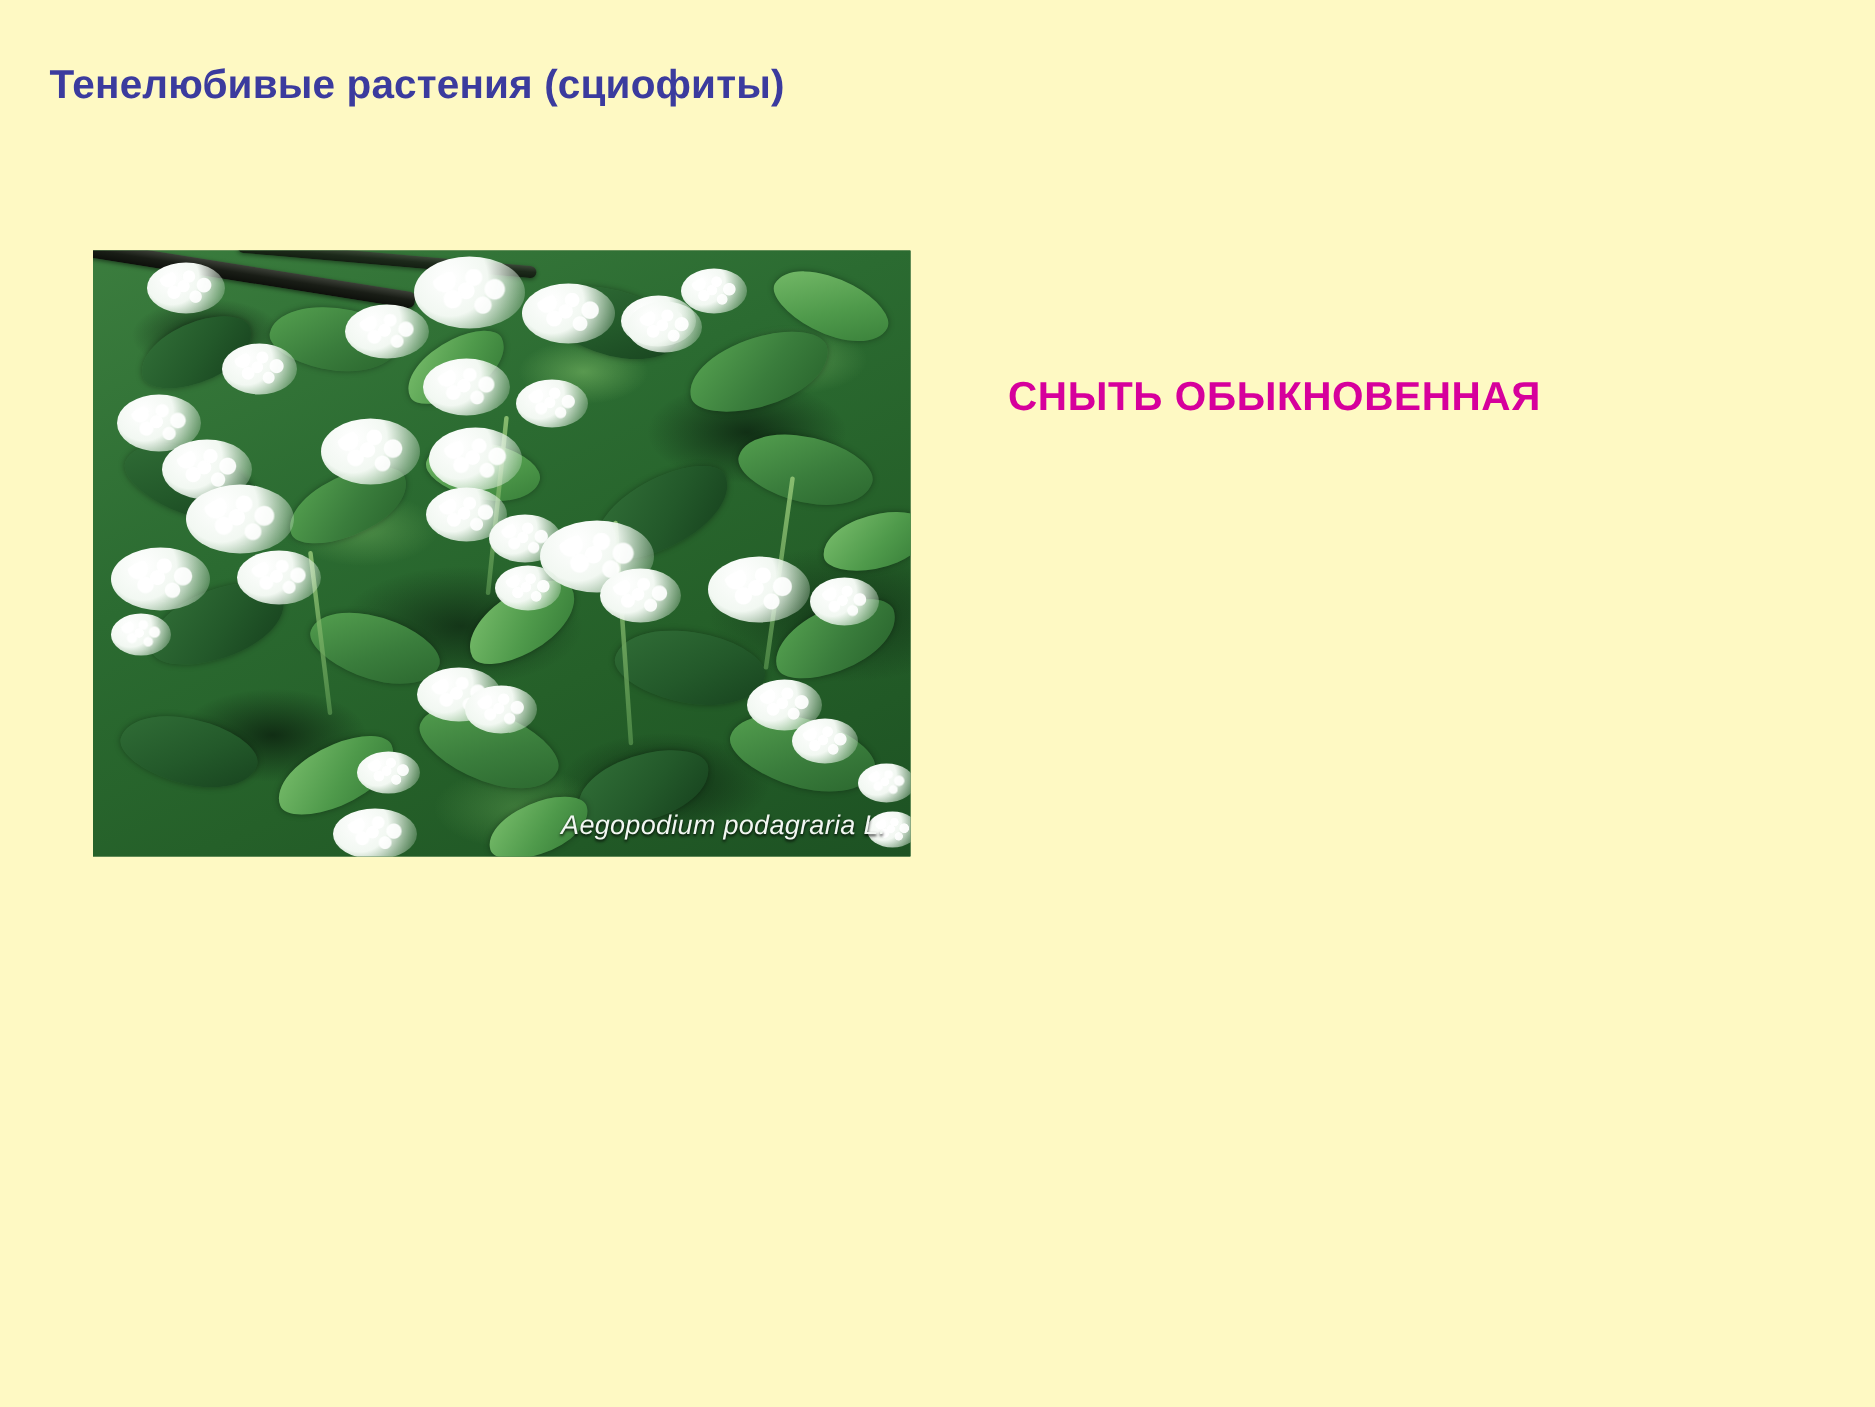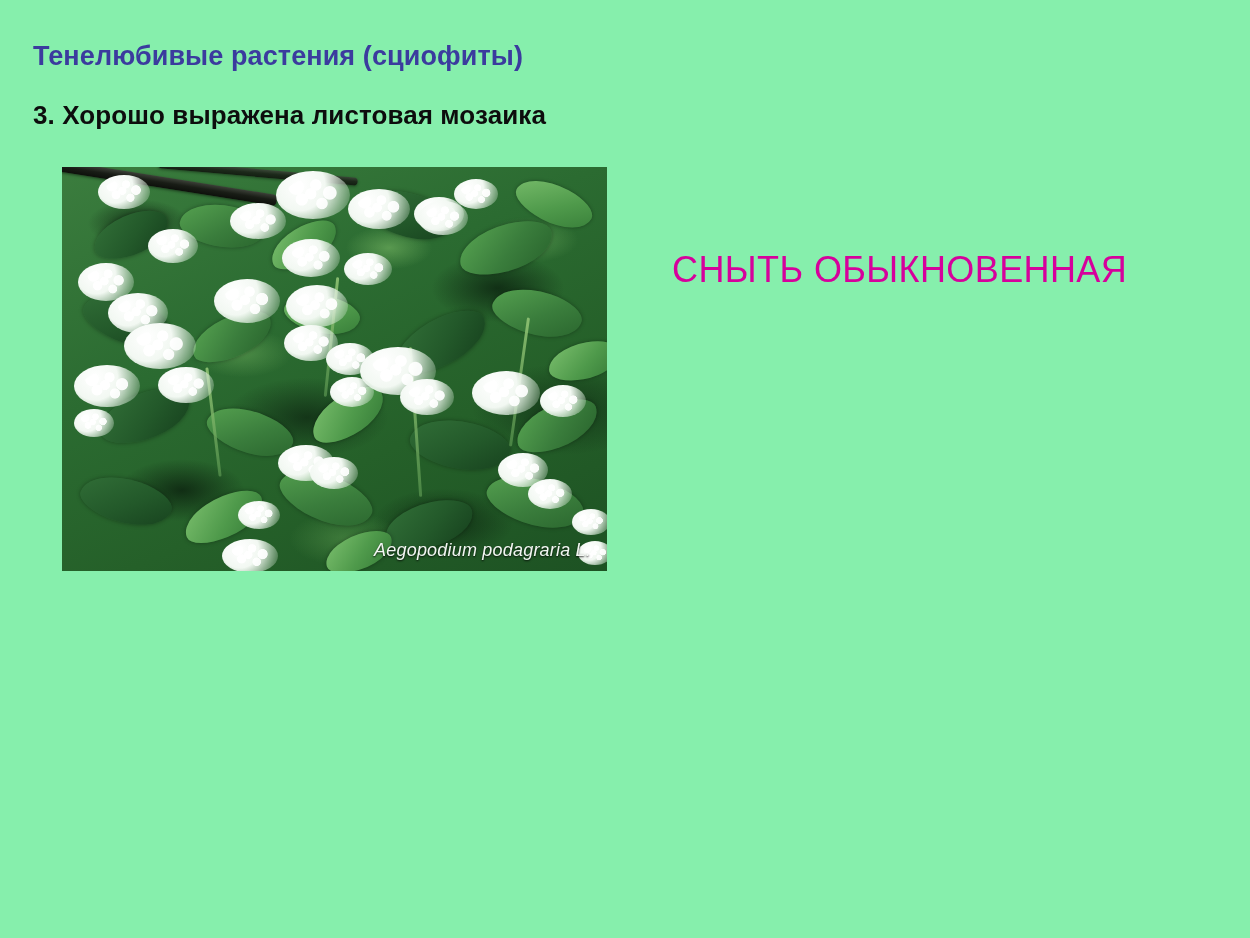--- a/index.html
+++ b/index.html
@@ -11,21 +11,21 @@
     height: 938px;
     background: #ffffff;
     font-family: "Liberation Sans", sans-serif;
     position: relative;
     overflow: hidden;
   }
 
   .slide {
     position: absolute;
     inset: 0;
-    background: #86efac;
+    background: #fef9c3;
   }
 
   
   .slide-title {
     position: absolute;
     left: 33px;
     top: 42px;
     font-size: 27px;
     font-weight: bold;
     color: #3b3b9e;
@@ -44,22 +44,22 @@
     letter-spacing: 0.1px;
     white-space: nowrap;
     line-height: 1.1;
   }
 
   
   .species-name {
     position: absolute;
     left: 672px;
     top: 250px;
-    font-size: 36px;
-    font-weight: normal;
+    font-size: 27px;
+    font-weight: bold;
     color: #d6009c;
     letter-spacing: 0.4px;
     white-space: nowrap;
     line-height: 1.1;
   }
 
   
   .photo-frame {
     position: absolute;
     left: 62px;
@@ -154,21 +154,20 @@
     letter-spacing: 0.2px;
   }
 </style>
 </head>
 <body>
 
 <div class="slide">
 
   <div class="slide-title">Тенелюбивые растения (сциофиты)</div>
 
-  <div class="slide-subtitle">3. Хорошо выражена листовая мозаика</div>
 
   <div class="photo-frame">
     <div class="photo-canvas"></div>
 
     <div class="branch" style="left:-14px; top:10px; width:230px; height:11px; transform:rotate(9deg);"></div>
     <div class="branch" style="left:96px; top:2px; width:200px; height:8px; transform:rotate(5deg); opacity:.85;"></div>
 
     <div class="leaf dark" style="left:30px;  top:48px;  width:78px; height:40px; transform:rotate(-18deg);"></div>
     <div class="leaf" style="left:118px; top:38px;  width:86px; height:42px; transform:rotate(12deg);"></div>
     <div class="leaf light" style="left:206px; top:60px;  width:72px; height:36px; transform:rotate(-26deg);"></div>

